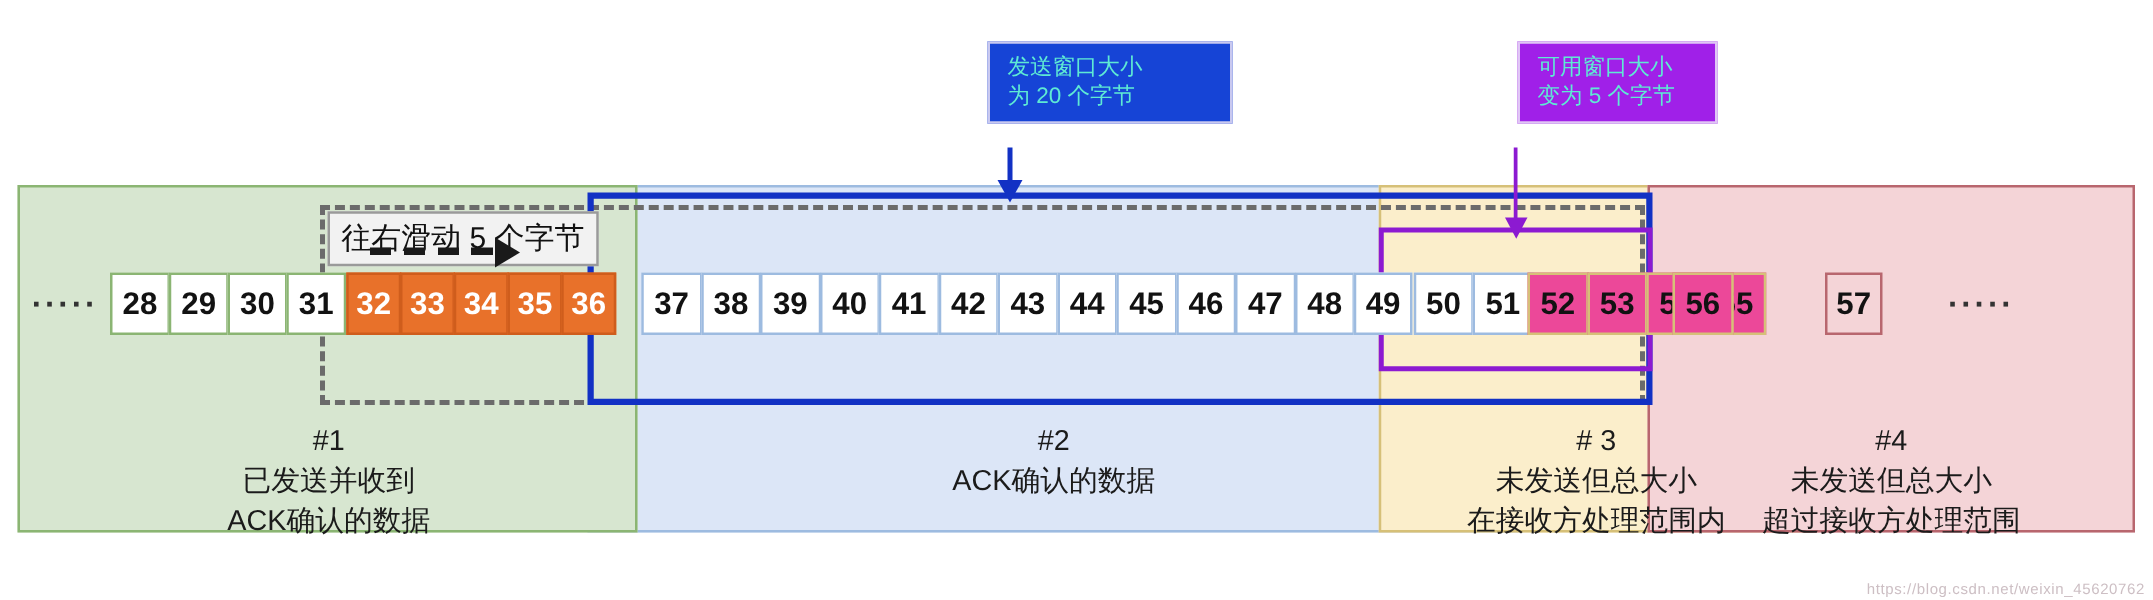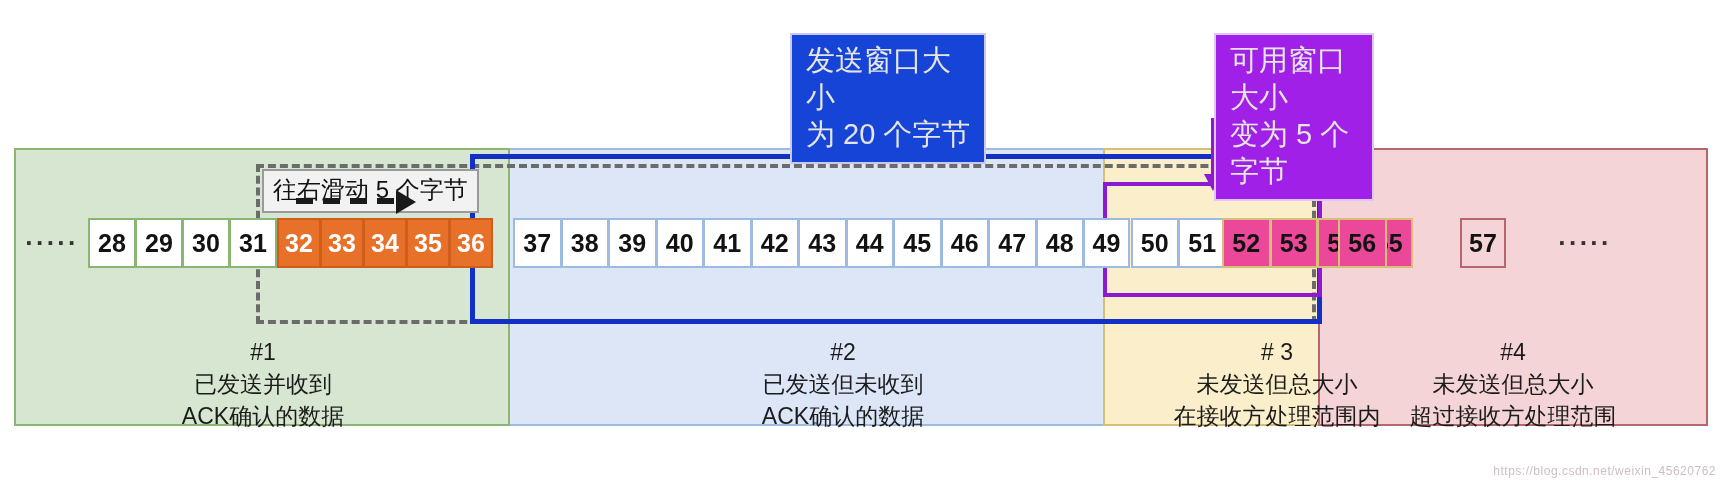--- a/index.html
+++ b/index.html
@@ -38,22 +38,22 @@
   .cell.orange{background:#e8712a;border:2px solid #cf5d1c;color:#ffffff;}
   .cell.blue{background:#ffffff;border:2px solid #9dbbe0;color:#121212;}
   .cell.yellow{background:#ec4899;border:2px solid #d6c078;color:#121212;}
   .cell.red{background:#f4d4d7;border:2px solid #b8666e;color:#121212;}
 
   .dots{position:absolute;top:218px;height:50px;display:flex;align-items:center;
         justify-content:center;font-size:26px;font-weight:bold;color:#333;
         letter-spacing:2px;z-index:12;}
 
   
-  .callout{position:absolute;box-sizing:border-box;color:#e5e5e5;
-           font-size:29px;line-height:1.28;text-align:left;
+  .callout{position:absolute;box-sizing:border-box;color:#5eead4;
+           font-size:18px;line-height:1.28;text-align:left;
            padding:7px 12px 9px 14px;z-index:14;}
   #callout-send{left:790px;top:33px;width:196px;background:#1644d6;border:2px solid #c9c9f0;}
   #callout-avail{left:1214px;top:33px;width:160px;background:#a020e8;border:2px solid #e0c6f5;}
 
   
   .leader{position:absolute;z-index:13;}
   #leader-send{left:806px;top:118px;width:4px;height:30px;background:#1231c4;}
   #leader-send-arrow{left:798px;top:144px;width:0;height:0;
         border-left:10px solid transparent;border-right:10px solid transparent;
         border-top:18px solid #1231c4;}
@@ -154,21 +154,20 @@
   <div id="slide-arrow-line"></div>
   <div id="slide-arrow-head"></div>
 
   <div class="caption" id="cap1">
     <div>#1</div>
     <div>已发送并收到</div>
     <div>ACK确认的数据</div>
   </div>
   <div class="caption" id="cap2">
     <div>#2</div>
-    <div>已发送但未收到</div>
     <div>ACK确认的数据</div>
   </div>
   <div class="caption" id="cap3">
     <div># 3</div>
     <div>未发送但总大小</div>
     <div>在接收方处理范围内</div>
   </div>
   <div class="caption" id="cap4">
     <div>#4</div>
     <div>未发送但总大小</div>

